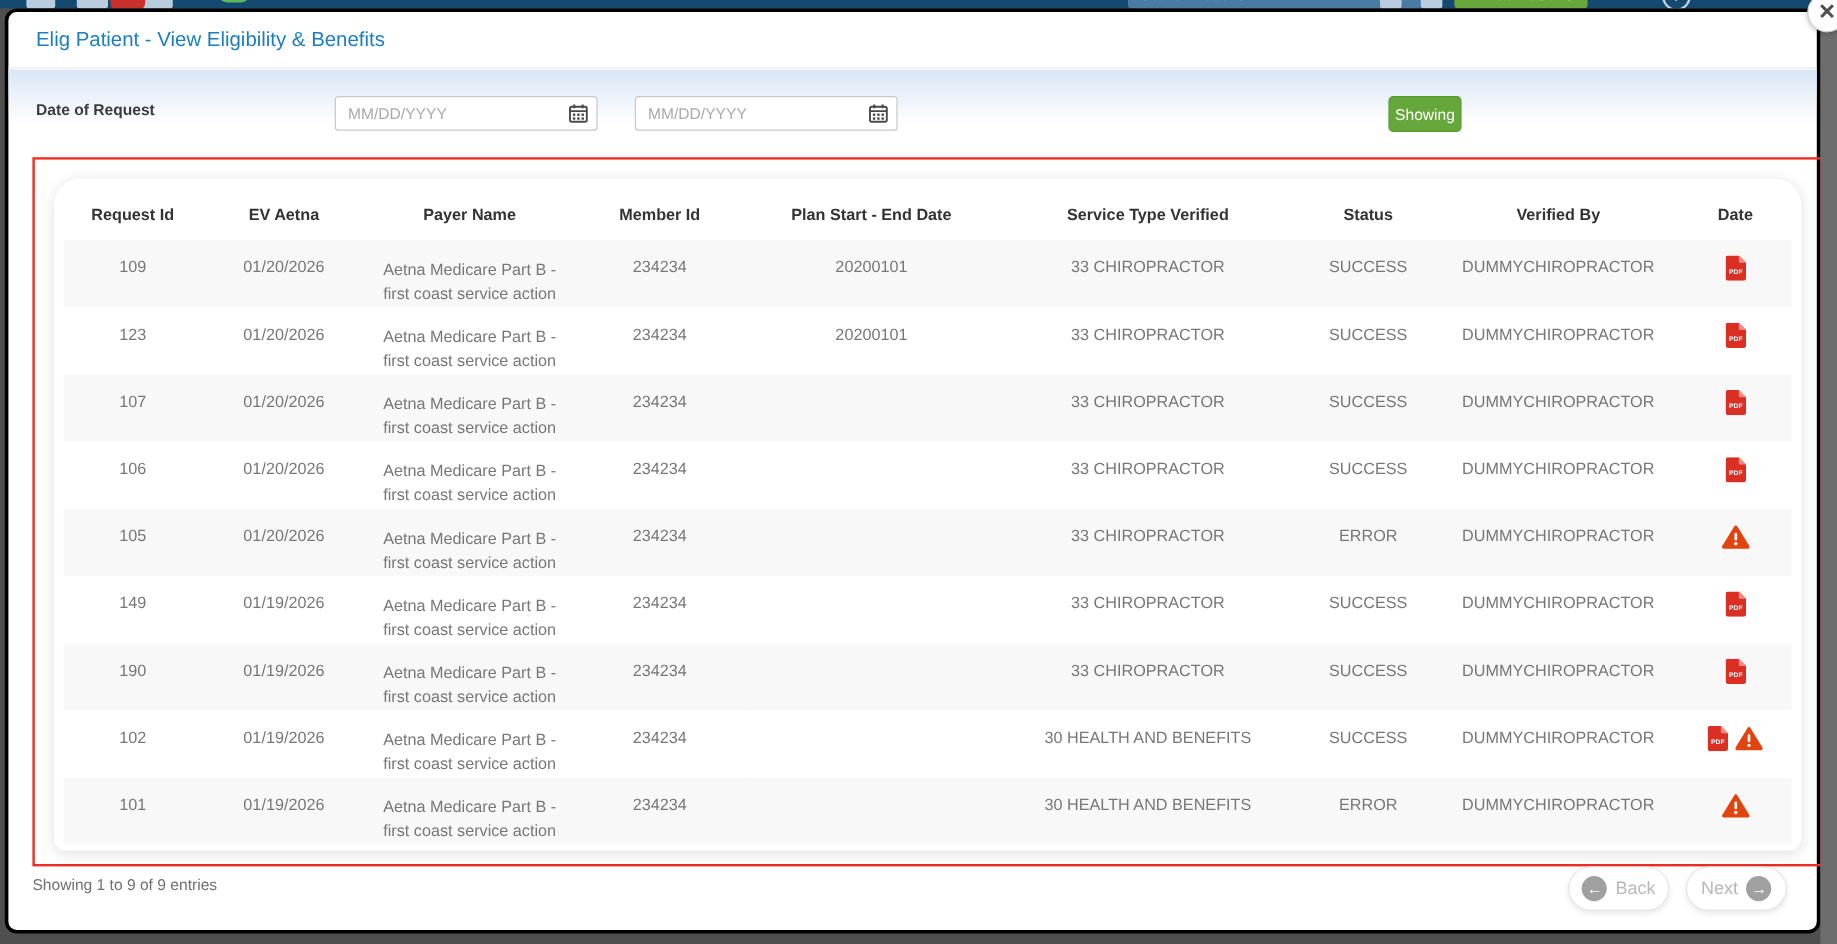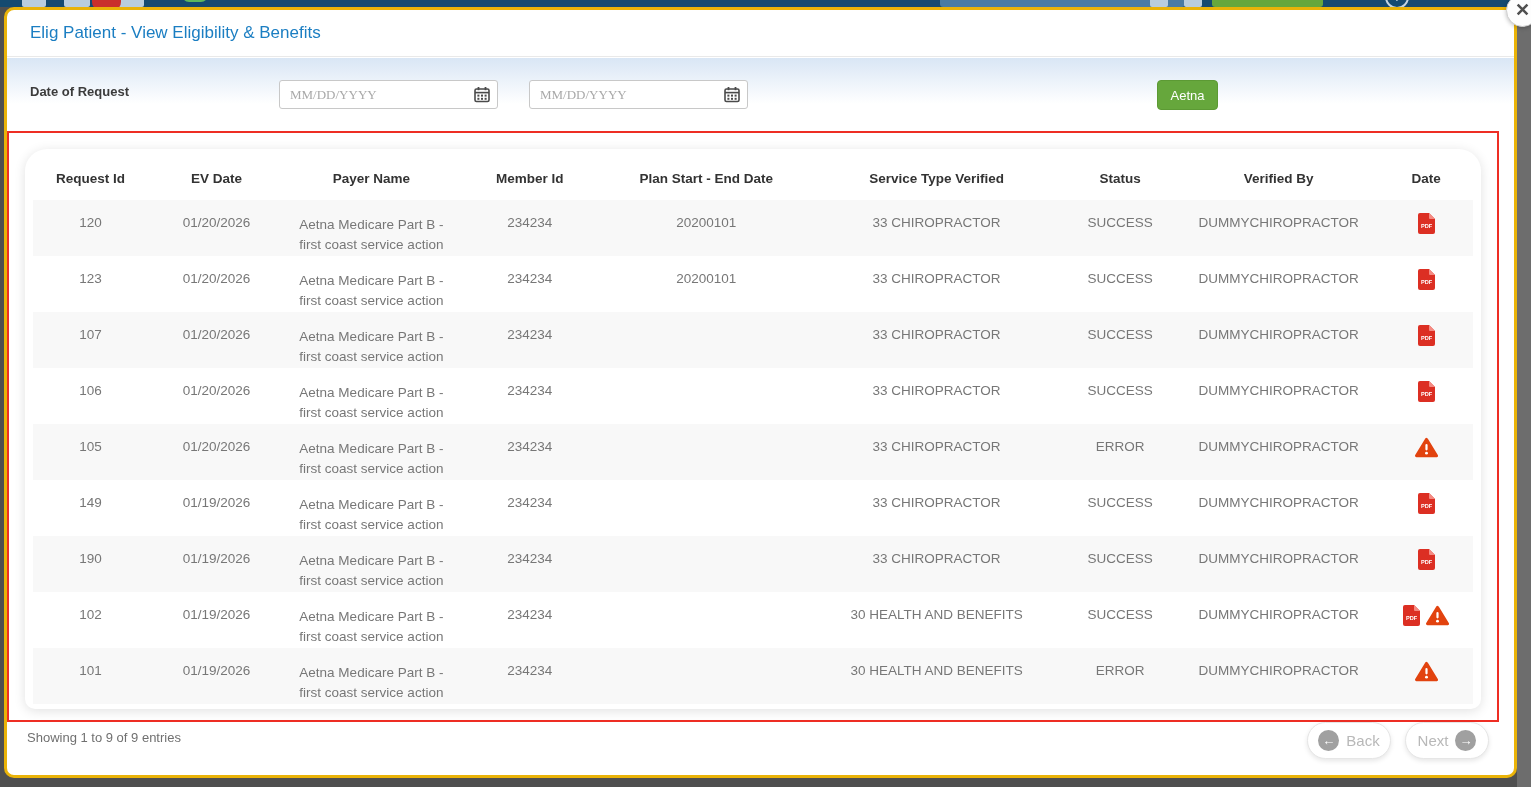--- a/index.html
+++ b/index.html
@@ -17,55 +17,55 @@
   .tb-clinic { font-weight:bold; color:#c3d6e6; letter-spacing:.2px; }
   .tb-search { background:#4a7ba3; color:#cfdde9; width:245px; padding:3px 10px; border-radius:3px; }
   .tb-add { background:#67a73c; color:#eef6e4; padding:3px 14px; border-radius:3px; font-weight:bold; }
   .tb-help { width:24px; height:24px; border:2px solid #c3d4e2; border-radius:50%; text-align:center; line-height:20px; color:#c3d4e2; }
   
   .scrollbar { position:absolute; right:0; top:0; width:14px; height:787px; background:#6d6d6d; z-index:3; }
   .scroll-cap { position:absolute; right:0; top:0; width:14px; height:8px; background:#0f3f63; z-index:4; }
   
   .modal {
     position:absolute; left:4px; top:7px; width:1513px; height:771px;
-    background:#fff; border:3px solid #eab308; border-radius:10px; z-index:2;
+    background:#fff; border:3px solid #000000; border-radius:10px; z-index:2;
   }
   .close-btn {
     position:absolute; left:1506px; top:-6px; width:33px; height:33px; border-radius:50%;
     background:#fdfdfd; border:1px solid #cfcfcf; box-shadow:0 1px 4px rgba(0,0,0,.25);
     z-index:6; color:#4f4f4f; font-size:18px; font-weight:bold; text-align:center; line-height:30px; cursor:pointer;
   }
   .modal-header { position:absolute; top:0; left:0; right:0; height:47px; border-bottom:1px solid #e9e9e9; }
   .modal-title { position:absolute; left:23px; top:13px; font-size:17px; color:#1b7ec2; }
   .header-gradient { position:absolute; top:48px; left:0; right:0; height:46px; background:linear-gradient(180deg,#d9e6f5 0%, rgba(255,255,255,0) 100%); }
   
   .filters { position:absolute; top:0; left:0; right:16px; height:118px; }
   .filter-label { position:absolute; left:23px; top:74px; font-size:13px; font-weight:bold; color:#3c3c3c; }
   .date-wrap { position:absolute; top:70px; width:219px; height:29px; }
   .date-wrap.d1 { left:272px; } .date-wrap.d2 { left:522px; }
   .date-input {
     width:100%; height:100%; border:1px solid #c8c8c8; border-radius:3px; padding:0 30px 0 10px;
-    font-size:13px; color:#000000; font-family:Liberation Serif, serif; outline:none;
+    font-size:13px; color:#000000; font-family:Liberation Sans, sans-serif; outline:none;
   }
   .date-input::placeholder { color:#a9a9a9; }
   .cal-icon { position:absolute; right:8px; top:6px; }
   .select-box {
     position:absolute; left:773px; top:70px; width:345px; height:29px; border:1px solid #c8c8c8; border-radius:3px;
     font-size:13px; color:#555; line-height:27px; padding-left:12px; background:#fff; cursor:pointer;
   }
   .chevron {
     position:absolute; right:14px; top:9px; width:8px; height:8px;
     border-right:2px solid #444; border-bottom:2px solid #444; transform:rotate(45deg);
   }
   .search-btn {
     position:absolute; left:1150px; top:70px; width:61px; height:30px; background:#66a73c; border:1px solid #5c9a34;
     border-radius:4px; color:#fff; font-size:13px; font-family:inherit; cursor:pointer;
   }
   
-  .red-panel { position:absolute; left:0; top:121px; width:1492px; height:591px; border:2px solid #ee2e24; }
+  .red-panel { position:absolute; left:20px; top:121px; width:1492px; height:591px; border:2px solid #ee2e24; }
   .card {
     position:absolute; left:16px; top:16px; width:1456px; height:560px; background:#fff;
     border-radius:22px 22px 10px 10px; box-shadow:0 2px 12px rgba(0,0,0,.12); overflow:hidden;
   }
   table { width:1440px; margin:8px 8px 0 8px; border-collapse:collapse; table-layout:fixed; }
   thead th { font-size:13.5px; font-weight:bold; color:#333; padding:14px 4px; text-align:center; }
   tbody td { font-size:13.5px; color:#777; text-align:center; vertical-align:top; padding:15px 4px 1px 4px; height:56px; }
   tbody tr:nth-child(odd) { background:#f8f8f8; }
   .payer { max-width:190px; margin:0 auto; line-height:20px; }
   .view-icons { display:flex; justify-content:center; align-items:flex-start; gap:6px; margin-top:-2px; }
@@ -145,53 +145,53 @@
               <rect x="7" y="8.6" width="2" height="2" fill="#4a4a4a"></rect>
             <rect x="10.6" y="8.6" width="2" height="2" fill="#4a4a4a"></rect>
               <rect x="3.4" y="11.8" width="2" height="2" fill="#4a4a4a"></rect>
             <rect x="7" y="11.8" width="2" height="2" fill="#4a4a4a"></rect>
               <rect x="10.6" y="11.8" width="2" height="2" fill="#4a4a4a"></rect>
           </svg>
         </span>
       </div>
 
 
-      <button class="search-btn">Aetna</button>
+      <button class="search-btn">Showing</button>
     </div>
 
     <div class="red-panel">
       <div class="card">
         <table>
           <colgroup>
             <col style="width:8%">
               <col style="width:9.5%">
               <col style="width:12%">
               <col style="width:10%">
             <col style="width:14.5%">
               <col style="width:17.5%">
               <col style="width:8%">
               <col style="width:14%">
               <col style="width:6.5%">
           </colgroup>
           <thead>
               <tr>
                 <th>Request Id</th>
-                <th>EV Date</th>
+                <th>EV Aetna</th>
                 <th>Payer Name</th>
                 <th>Member Id</th>
                 <th>Plan Start - End Date</th>
                 <th>Service Type Verified</th>
                 <th>Status</th>
                 <th>Verified By</th>
                 <th>Date</th>
               </tr>
             </thead>
           <tbody>
               <tr>
-                <td>120</td>
+                <td>109</td>
                 <td>01/20/2026</td>
                 <td>
                   <div class="payer">Aetna Medicare Part B - first coast service action</div>
                 </td>
                 <td>234234</td>
                 <td>20200101</td>
                 <td>33 CHIROPRACTOR</td>
                 <td>SUCCESS</td>
                 <td>DUMMYCHIROPRACTOR</td>
                 <td>

